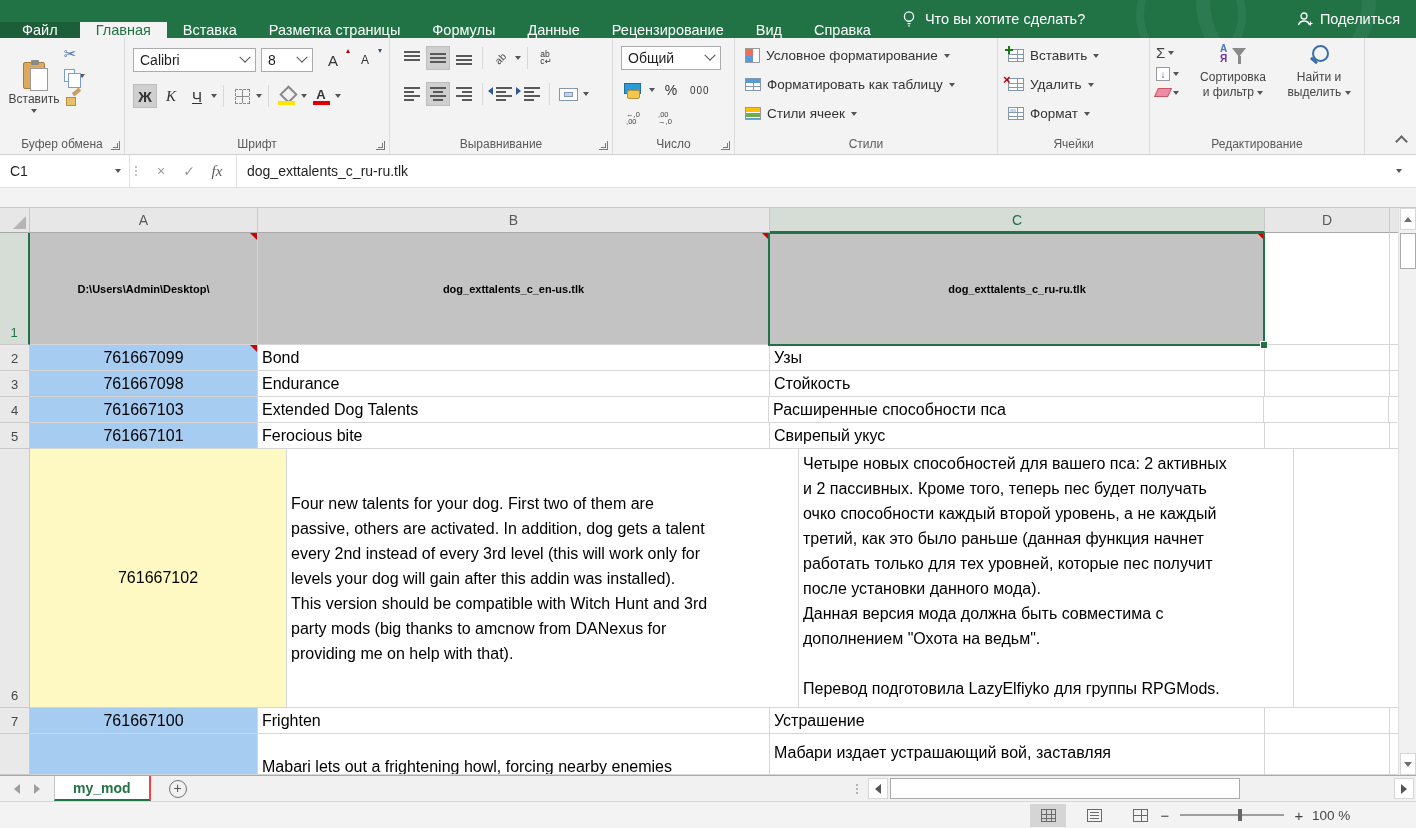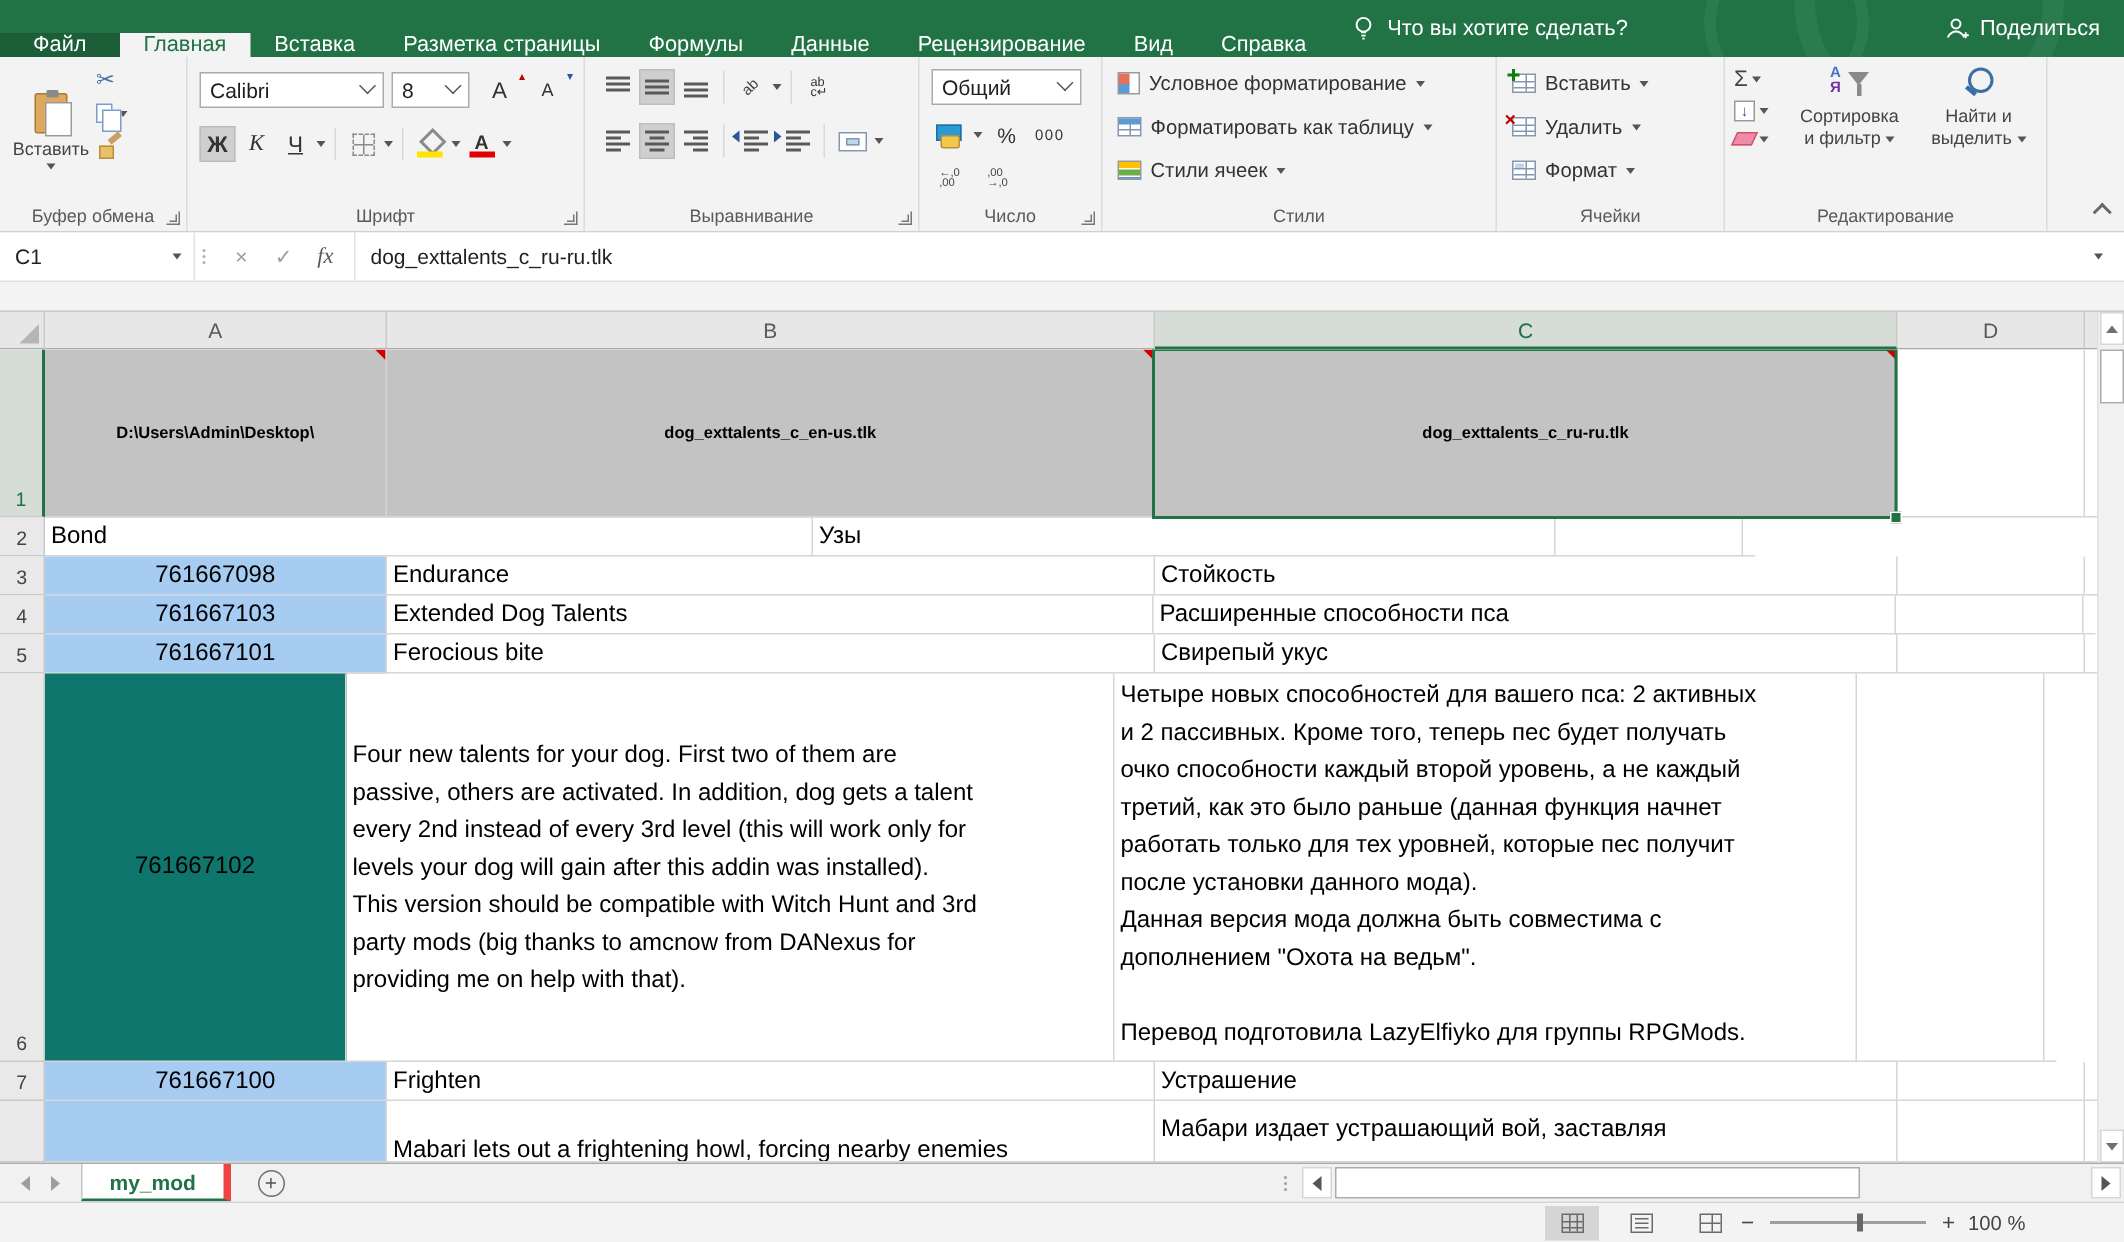--- a/index.html
+++ b/index.html
@@ -165,21 +165,21 @@
   .vs-up { top:0; } .vs-down { bottom:0; }
   .tri-up { width:0;height:0;border-left:4px solid transparent;border-right:4px solid transparent;border-bottom:5px solid #707070; }
   .tri-down { width:0;height:0;border-left:4px solid transparent;border-right:4px solid transparent;border-top:5px solid #707070; }
   .vs-thumb { position:absolute; left:1px; top:25px; width:16px; height:36px; background:#fff; border:1px solid #ABABAB; cursor:grab; }
 
   
   .tabstrip { position:absolute; left:0; top:775px; width:1416px; height:26px; background:#F1F1F1; border-top:1px solid #ABABAB; display:flex; align-items:stretch; }
   .nav-arrows { display:flex; align-items:center; gap:14px; padding:0 14px; }
   .tri-left { width:0;height:0;border-top:5px solid transparent;border-bottom:5px solid transparent;border-right:6px solid #9E9E9E; cursor:pointer; }
   .tri-right { width:0;height:0;border-top:5px solid transparent;border-bottom:5px solid transparent;border-left:6px solid #9E9E9E; cursor:pointer; }
-  .sheet-tab { background:#fff; border-right:5px solid #ef4444; border-left:1px solid #C6C6C6; border-bottom:2px solid #217346; color:#217346; font-weight:700; font-size:14px; display:flex; align-items:center; padding:0 18px; cursor:pointer; }
+  .sheet-tab { background:#fff; border-right:2px solid #ef4444; border-left:1px solid #C6C6C6; border-bottom:2px solid #217346; color:#217346; font-weight:700; font-size:14px; display:flex; align-items:center; padding:0 18px; cursor:pointer; }
   .new-sheet { margin-left:18px; align-self:center; width:18px; height:18px; border:1px solid #717171; border-radius:50%; color:#555; font-size:14px; line-height:15px; text-align:center; cursor:pointer; }
   .strip-dots { margin-left:auto; display:flex; flex-direction:column; justify-content:center; gap:2px; padding:0 6px; }
   .strip-dots i { width:2px; height:2px; background:#9E9E9E; border-radius:50%; }
   .hscroll { position:relative; width:552px; background:#F1F1F1; }
   .hs-btn { position:absolute; top:2px; width:20px; height:21px; background:#fff; border:1px solid #D6D6D6; display:flex; align-items:center; justify-content:center; cursor:pointer; }
   .hs-left { left:4px; } .hs-right { right:2px; }
   .hs-thumb { position:absolute; left:26px; top:2px; width:350px; height:21px; background:#fff; border:1px solid #ABABAB; cursor:grab; }
 
   
   .statusbar { position:absolute; left:0; top:801px; width:1416px; height:27px; background:#F3F3F3; border-top:1px solid #D6D6D6; display:flex; align-items:center; }
@@ -508,20 +508,24 @@
           <span class="comment-tri" style="border-top-color: rgb(208, 0, 0);"></span>
           <span class="cell-text">dog_exttalents_c_ru-ru.tlk</span>
         </div>
         <div class="cell" style="width: 125px;">
           <span class="cell-text"></span>
         </div>
         <div class="cell-filler"></div>
       </div>
       <div class="grid-row" style="height: 26px;">
         <div class="row-header">2</div>
+        <div class="cell center" style="width: 228px; background: rgb(166, 204, 242);">
+          <span class="comment-tri" style="border-top-color: rgb(208, 0, 0);"></span>
+          <span class="cell-text">761667099</span>
+        </div>
         <div class="cell" style="width: 512px;">
           <span class="cell-text">Bond</span>
         </div>
         <div class="cell" style="width: 495px;">
           <span class="cell-text">Узы</span>
         </div>
         <div class="cell" style="width: 125px;">
           <span class="cell-text"></span>
         </div>
         <div class="cell-filler"></div>
@@ -569,21 +573,21 @@
         <div class="cell" style="width: 495px;">
           <span class="cell-text">Свирепый укус</span>
         </div>
         <div class="cell" style="width: 125px;">
           <span class="cell-text"></span>
         </div>
         <div class="cell-filler"></div>
       </div>
       <div class="grid-row" style="height: 259px;">
         <div class="row-header">6</div>
-        <div class="cell center" style="width: 201px; background: #0f766e;">
+        <div class="cell center" style="width: 257px; background: #fef9c3;">
           <span class="cell-text">761667102</span>
         </div>
         <div class="cell multiline" style="width: 512px;">
           <span class="cell-text">Four new talents for your dog. First two of them are
 passive, others are activated. In addition, dog gets a talent
 every 2nd instead of every 3rd level (this will work only for
 levels your dog will gain after this addin was installed).
 This version should be compatible with Witch Hunt and 3rd
 party mods (big thanks to amcnow from DANexus for
 providing me on help with that).</span>

